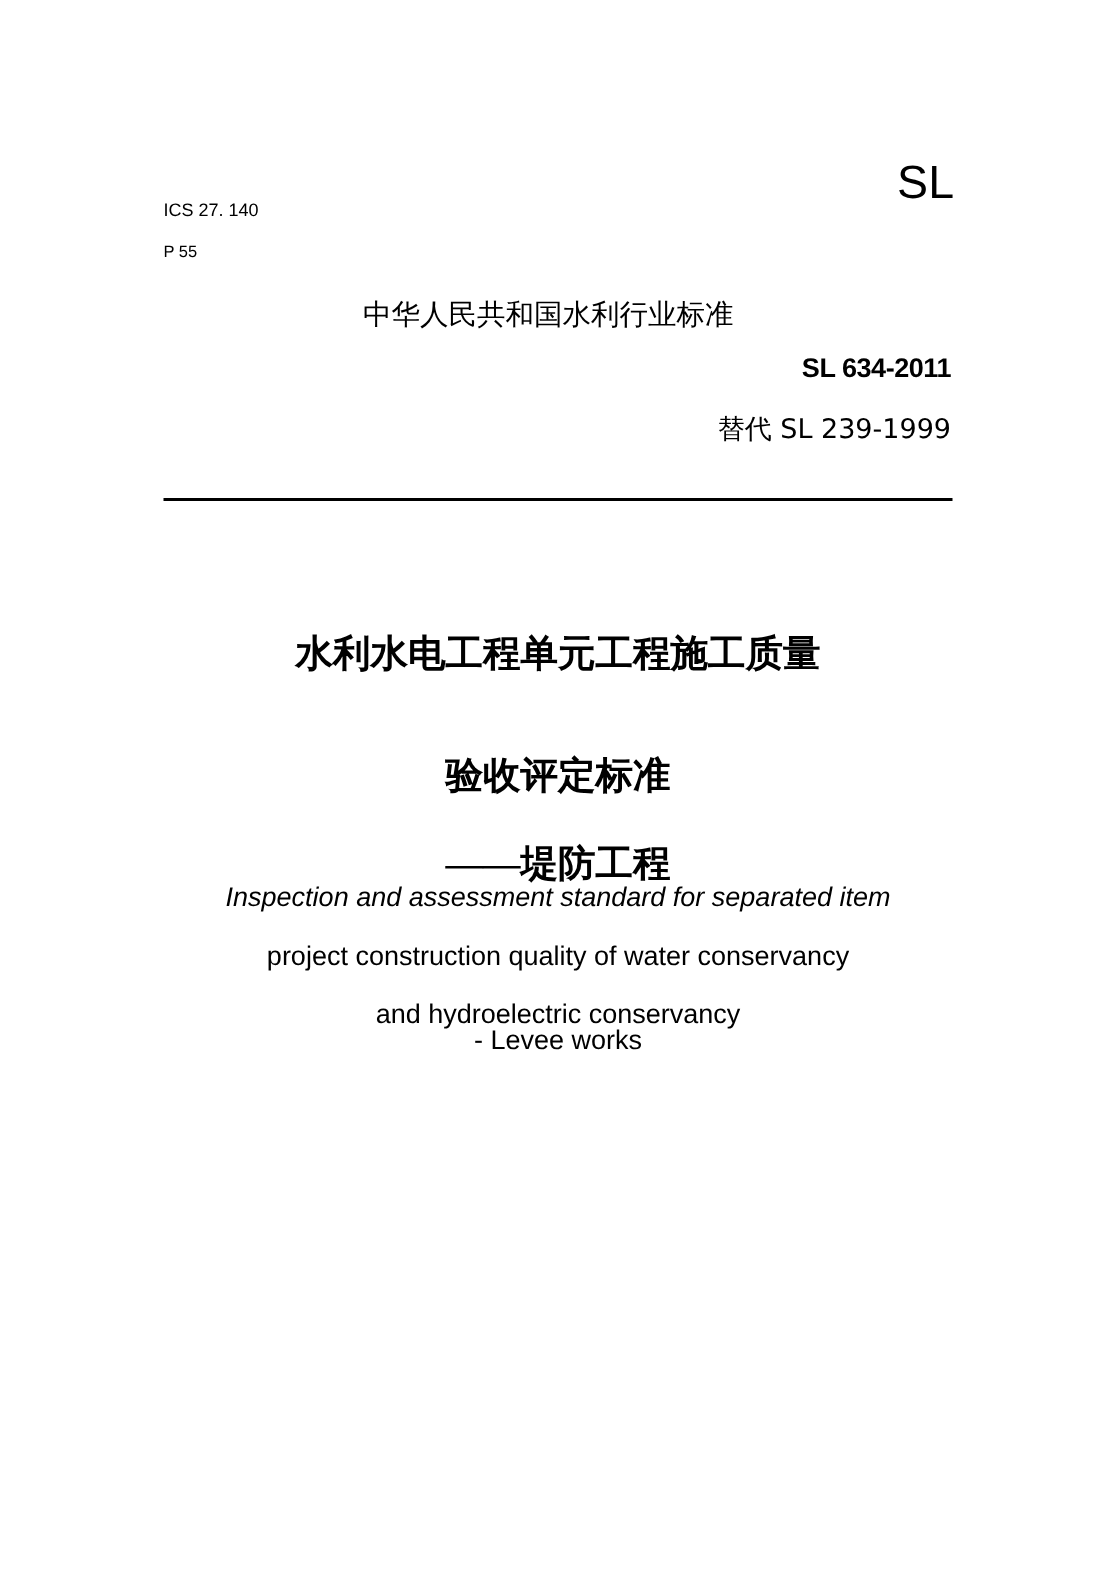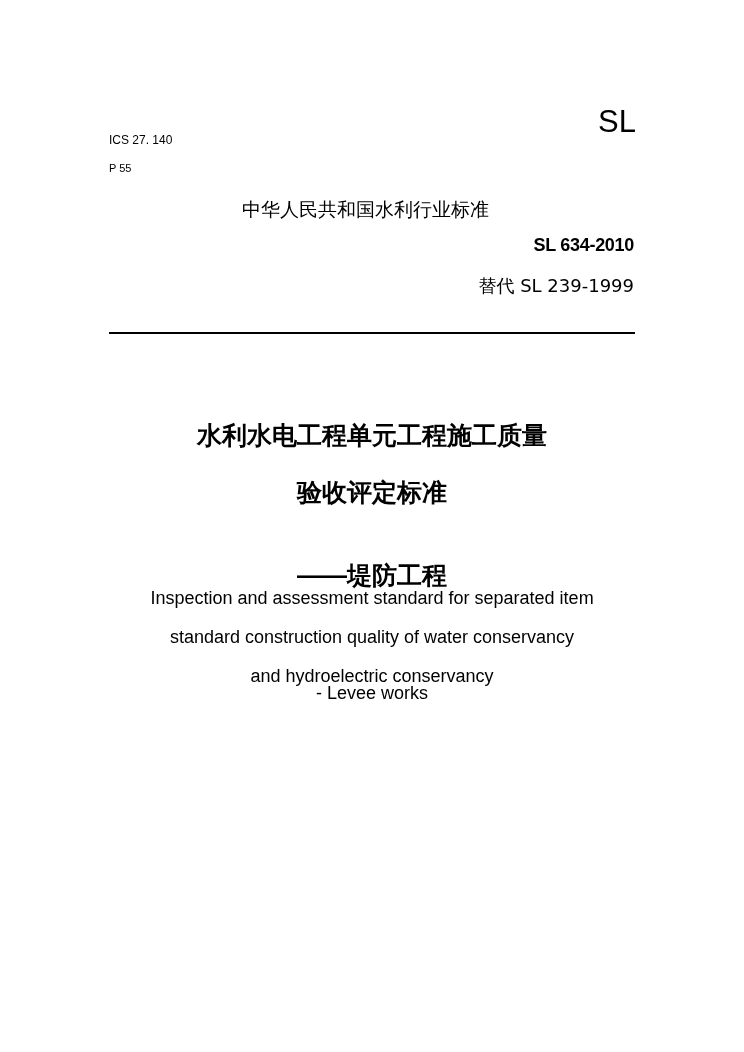--- a/index.html
+++ b/index.html
@@ -52,48 +52,48 @@
       left: 109px; top: 332px;
       width: 526px;
       height: 0;
       border-top: 2px solid #000000;
     }
     .cn-title {
       left: 0; width: 744px;
       text-align: center;
       font-size: 25px;
       font-weight: bold;
-      font-family: Liberation Sans, sans-serif;
+      font-family: Liberation Serif, serif;
     }
     .cn-t1 { top: 419px; }
-    .cn-t2 { top: 476px; }
+    .cn-t2 { top: 500px; }
     .cn-t3 { top: 559px; }
     .en-title {
       left: 0; width: 744px;
       text-align: center;
       font-size: 18px;
     }
-    .en-t1 { top: 588px; }
+    .en-t1 { top: 588px; font-style: italic; }
     .en-t2 { top: 627px; }
     .en-t3 { top: 666px; }
     .en-t4 { top: 683px; }
   </style>
 </head>
 <body>
 
 <div class="abs ics">ICS 27. 140</div>
 <div class="abs ccs">P 55</div>
 <div class="abs sl-mark">SL</div>
 
 <div class="abs industry">中华人民共和国水利行业标准</div>
-<div class="abs std-no">SL 634-2010</div>
+<div class="abs std-no">SL 634-2011</div>
 <div class="abs replace">替代  SL 239-1999</div>
 
 <div class="abs rule"></div>
 
 <div class="abs cn-title cn-t1">水利水电工程单元工程施工质量</div>
 <div class="abs cn-title cn-t2">验收评定标准</div>
 <div class="abs cn-title cn-t3">——堤防工程</div>
 
 <div class="abs en-title en-t1">Inspection and assessment standard for separated item</div>
-<div class="abs en-title en-t2">standard construction quality of water conservancy</div>
+<div class="abs en-title en-t2">project construction quality of water conservancy</div>
 <div class="abs en-title en-t3">and hydroelectric conservancy</div>
 <div class="abs en-title en-t4">- Levee works</div>
 
 </body></html>

